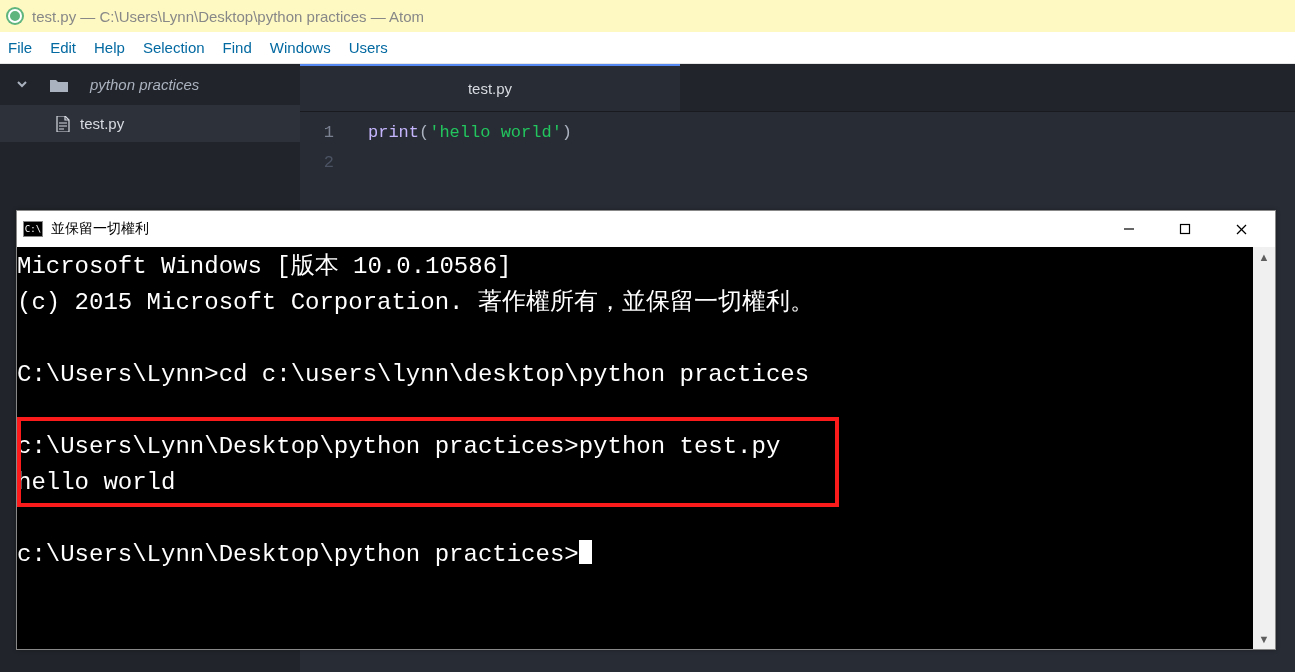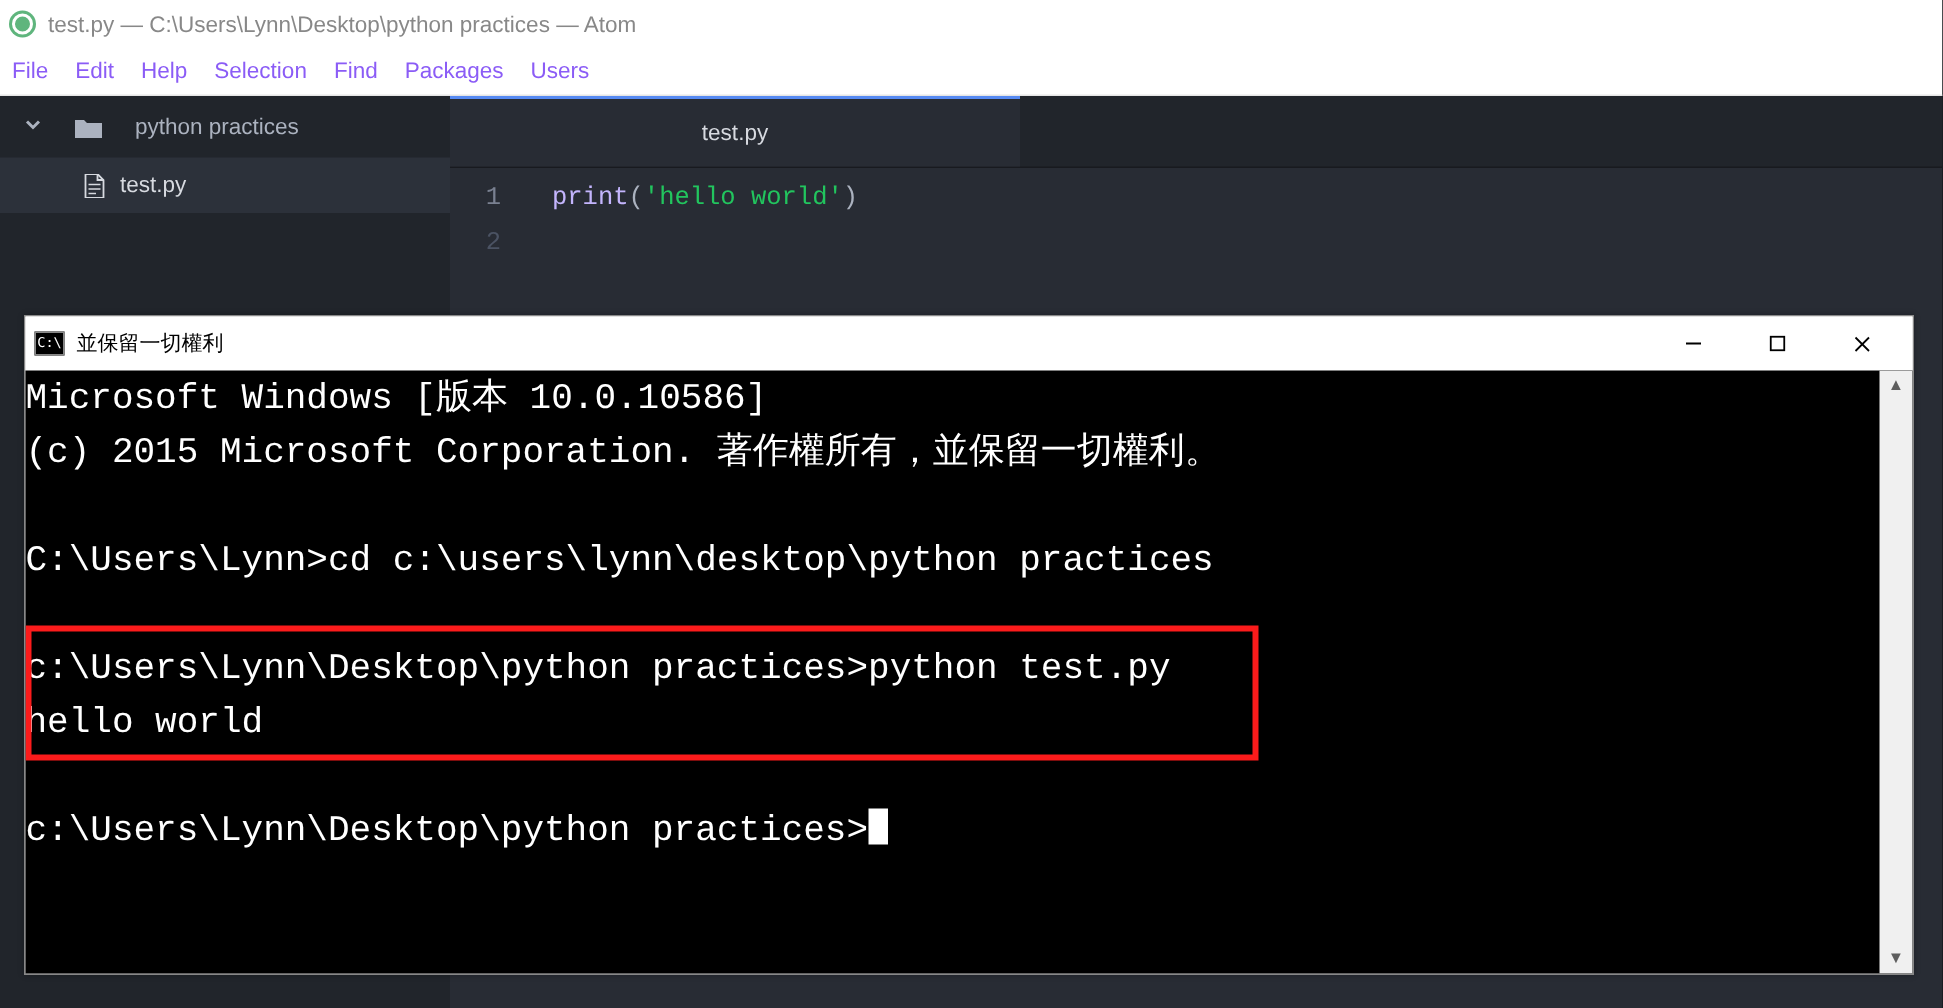--- a/index.html
+++ b/index.html
@@ -5,21 +5,21 @@
 * { margin: 0; padding: 0; box-sizing: border-box; }
 body {
   font-family: "Segoe UI", Tahoma, sans-serif;
   background: #1d222b;
   width: 1295px;
   height: 672px;
   overflow: hidden;
   position: relative;
 }
 .titlebar {
-  background: #ffffff;
+  background: #fef9c3;
   height: 32px;
   display: flex;
   align-items: center;
   padding: 0 6px;
   color: #888;
   font-size: 15px;
 }
 .titlebar .app-icon {
   width: 18px; height: 18px;
   border-radius: 50%;
@@ -37,21 +37,21 @@
   border: 2px solid #fff;
   position: absolute;
 }
 .menubar {
   background: #fff;
   height: 32px;
   display: flex;
   align-items: center;
   padding: 0 8px;
   border-bottom: 1px solid #e6e6e6;
-  color: #8b5cf6;
+  color: #0369a1;
   font-size: 15px;
 }
 .menubar .menu-item { margin-right: 18px; cursor: pointer; }
 
 .workspace {
   display: flex;
   height: calc(100% - 64px);
   background: #282c34;
 }
 
@@ -59,20 +59,21 @@
   width: 300px;
   background: #21252b;
   color: #abb2bf;
   font-size: 15px;
 }
 .project-root {
   display: flex;
   align-items: center;
   gap: 22px;
   padding: 12px 16px;
+  font-style: italic;
 }
 .project-root .chevron {
   display: inline-block;
   transform: rotate(0deg);
 }
 .file-entry {
   display: flex;
   align-items: center;
   gap: 10px;
   padding: 10px 16px 10px 56px;
@@ -224,21 +225,21 @@
   <span class="app-icon"></span>
   <span>test.py — C:\Users\Lynn\Desktop\python practices — Atom</span>
 </div>
 
 <div class="menubar">
   <span class="menu-item">File</span>
   <span class="menu-item">Edit</span>
   <span class="menu-item">Help</span>
   <span class="menu-item">Selection</span>
   <span class="menu-item">Find</span>
-  <span class="menu-item">Packages</span>
+  <span class="menu-item">Windows</span>
   <span class="menu-item">Users</span>
 </div>
 
 <div class="workspace">
 
   <div class="sidebar">
     <div class="project-root">
       <span class="chevron">
         <svg width="12" height="12" viewBox="0 0 12 12">
             <path d="M2 4 L6 8 L10 4" fill="none" stroke="#abb2bf" stroke-width="2"></path>

